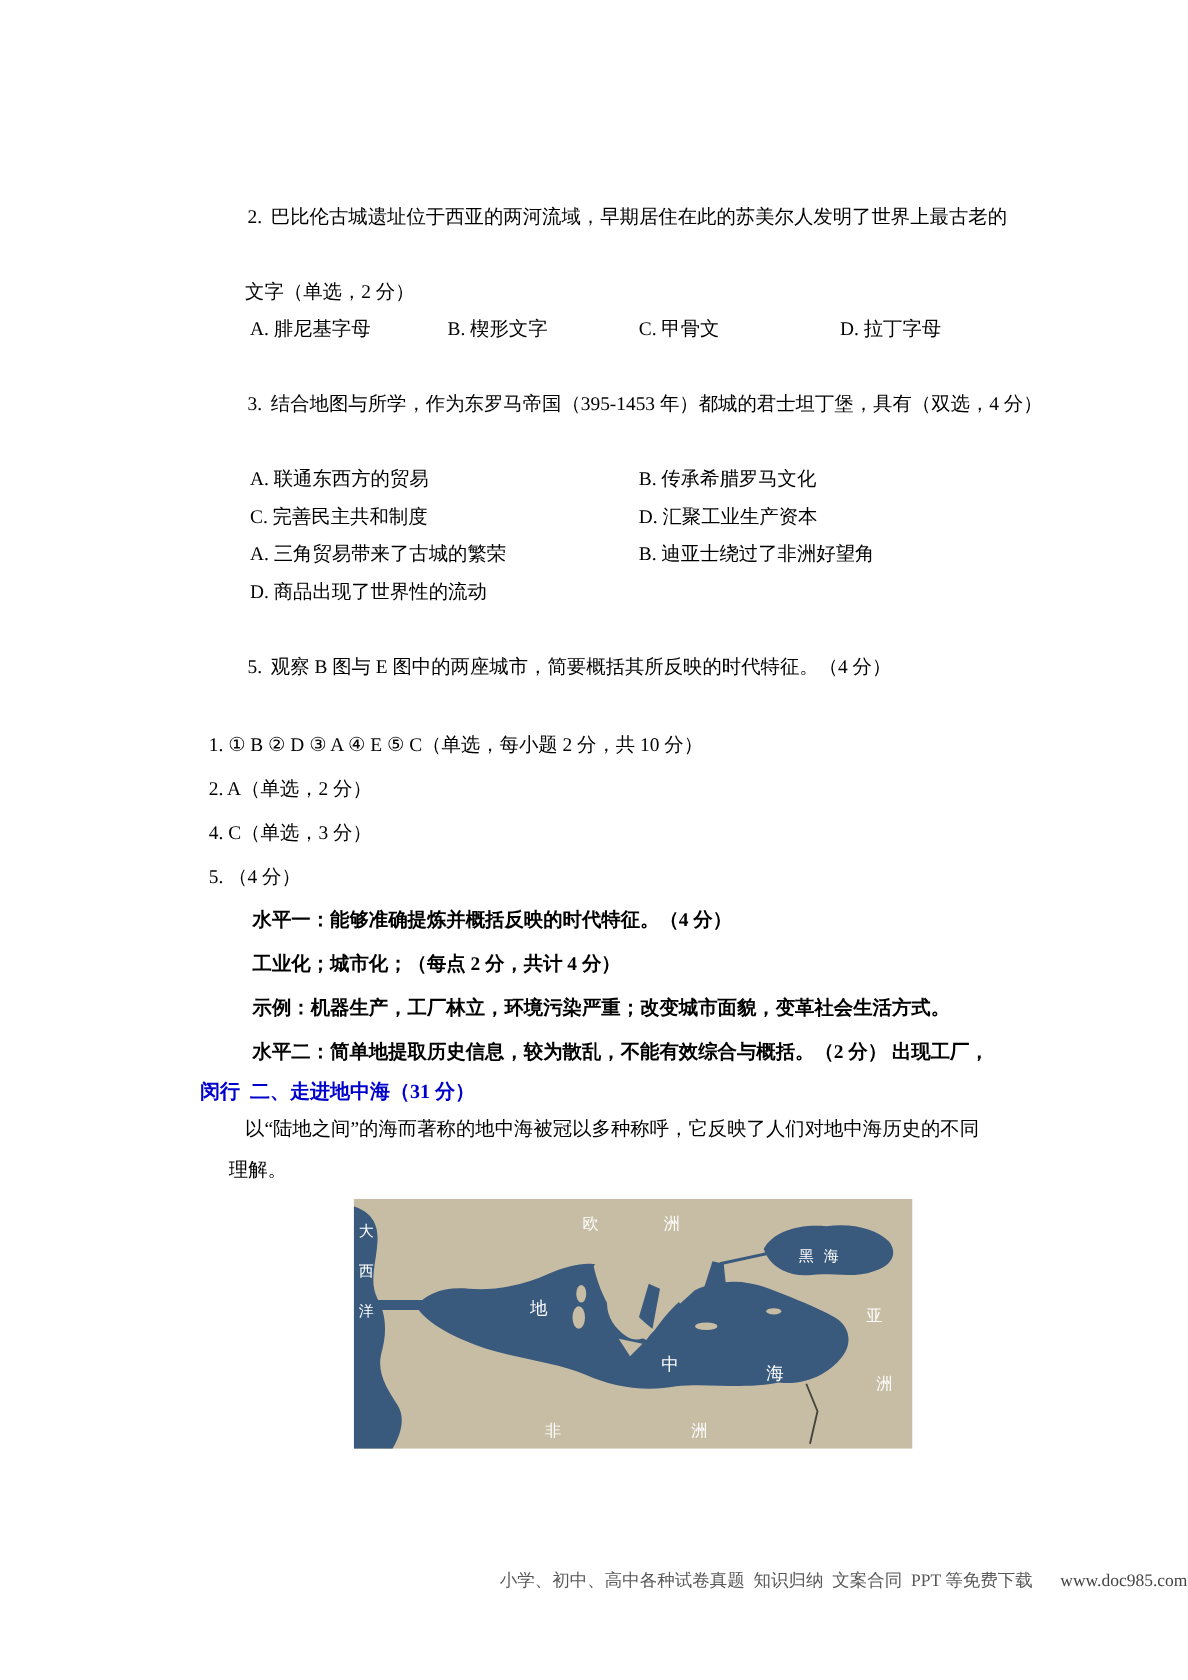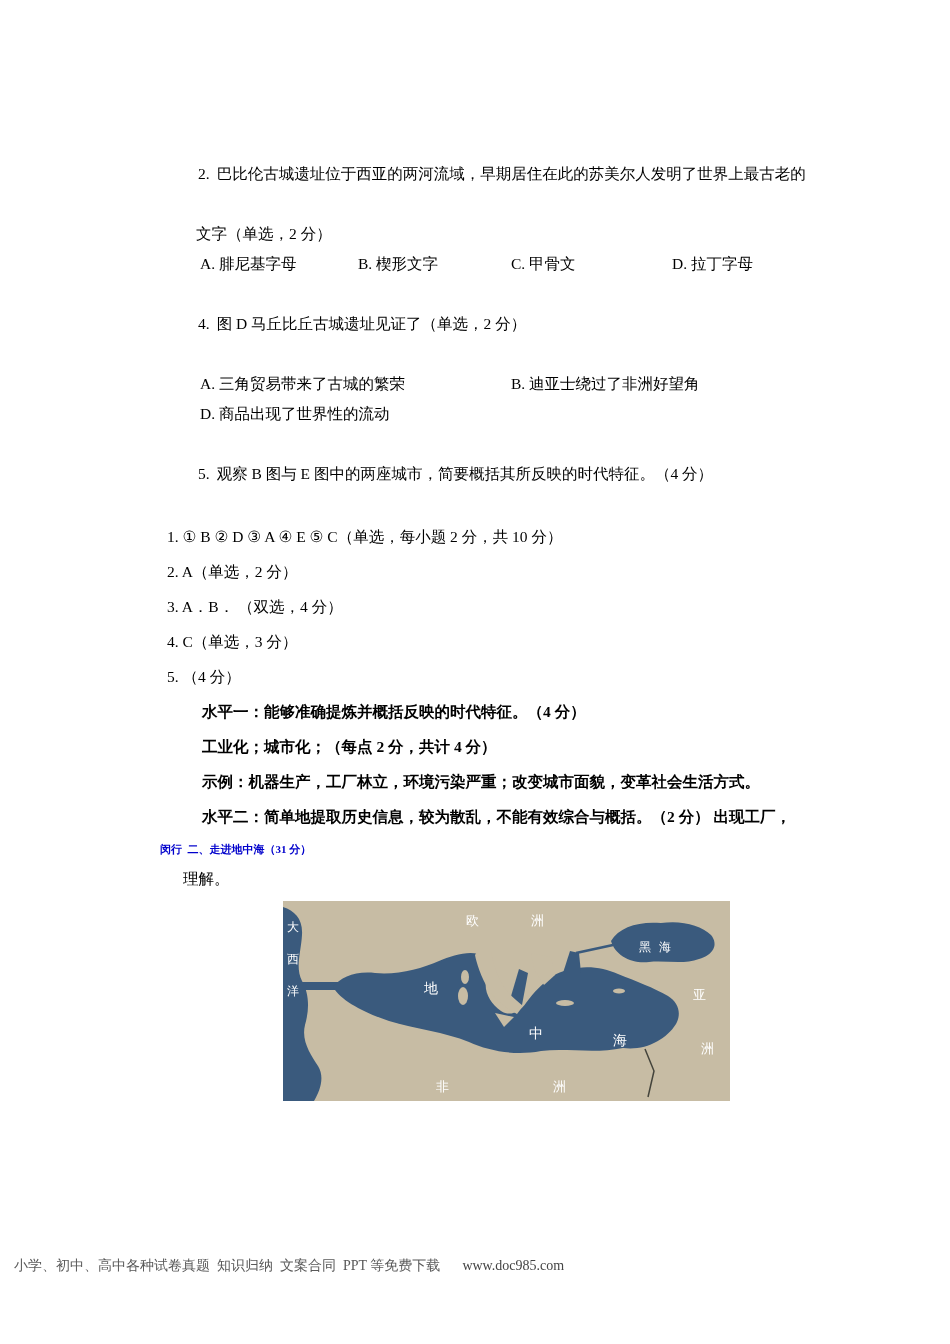--- a/index.html
+++ b/index.html
@@ -16,29 +16,29 @@
   .opts { display:flex; line-height:30px; padding-left:33px; white-space:pre; }
   .opts-4 span:nth-child(1){ width:158px; }
   .opts-4 span:nth-child(2){ width:153px; }
   .opts-4 span:nth-child(3){ width:161px;font-family:Liberation Serif, serif; }
   .opts-2 span:nth-child(1){ width:311px; }
   .ans { line-height:35px; white-space:pre; }
   .rub { line-height:35px; padding-left:35px; white-space:pre;font-weight:bold; }
   .rub.noindent { padding-left:0; line-height:31px; }
   .sec-head {
     margin-left:-27px; margin-top:2px; line-height:26px;
-    color:#0000cc; font-weight:bold; font-size:11px; white-space:pre;padding-left:20px;
+    color:#0000cc; font-weight:bold; font-size:16px; white-space:pre;padding-left:20px;
   }
   .intro1 { padding-left:29px; line-height:33px; white-space:pre; }
   .intro2 { line-height:33px; white-space:pre;margin-left:16px; }
   .map-wrap { margin-left:116px; margin-top:6px; width:447px; height:200px; }
   .map-wrap svg { display:block; }
   .map-label text { fill:#ffffff; font-family:"Liberation Sans","DejaVu Sans",sans-serif; }
   .footer {
-    position:absolute; left:0; top:1236px; width:100%; text-align:left;
+    position:absolute; left:0; top:1236px; width:100%; text-align:right;
     font-size:14px; color:#595959; line-height:20px; white-space:pre;
   }
   .footer a { color:#444444; text-decoration:none; margin-left:22px; }
 </style>
 </head>
 <body>
 
 <div class="page">
   <div class="content">
 
@@ -48,58 +48,68 @@
       </div>
       <div class="q-line q-cont">文字（单选，2 分）</div>
       <div class="opts opts-4">
         <span>A. 腓尼基字母</span>
         <span>B. 楔形文字</span>
         <span>C. 甲骨文</span>
         <span>D. 拉丁字母</span>
       </div>
     </div>
 
+    <div>
+      <div class="q-line">
+        <span class="qnum">3.</span><span>结合地图与所学，作为东罗马帝国（395-1453 年）都城的君士坦丁堡，具有（双选，4 分）</span>
+      </div>
+      <div class="opts opts-2">
+        <span>A. 联通东西方的贸易</span>
+        <span>B. 传承希腊罗马文化</span>
+      </div>
+      <div class="opts opts-2">
+        <span>C. 完善民主共和制度</span>
+        <span>D. 汇聚工业生产资本</span>
+      </div>
+    </div>
 
     <div>
-      <div class="q-line">
-        <span class="qnum">4.</span><span>图 D 马丘比丘古城遗址见证了（单选，2 分）</span>
-      </div>
       <div class="opts opts-2">
         <span>A. 三角贸易带来了古城的繁荣</span>
         <span>B. 迪亚士绕过了非洲好望角</span>
       </div>
       <div class="opts opts-2">
         <span>D. 商品出现了世界性的流动</span>
       </div>
     </div>
 
     <div>
       <div class="q-line">
         <span class="qnum">5.</span><span>观察 B 图与 E 图中的两座城市，简要概括其所反映的时代特征。（4 分）</span>
       </div>
     </div>
 
     <div>
       <div class="ans">1. ① B ② D ③ A ④ E ⑤ C（单选，每小题 2 分，共 10 分）</div>
       <div class="ans">2. A（单选，2 分）</div>
-      <div class="ans">3. A．B． （双选，4 分）</div>
       <div class="ans">4. C（单选，3 分）</div>
       <div class="ans">5. （4 分）</div>
     </div>
 
     <div>
       <div class="rub">水平一：能够准确提炼并概括反映的时代特征。（4 分）</div>
       <div class="rub">工业化；城市化；（每点 2 分，共计 4 分）</div>
       <div class="rub">示例：机器生产，工厂林立，环境污染严重；改变城市面貌，变革社会生活方式。</div>
       <div class="rub">水平二：简单地提取历史信息，较为散乱，不能有效综合与概括。（2 分） 出现工厂，</div>
     </div>
 
     <div class="sec-head">闵行  二、走进地中海（31 分）</div>
 
     <div>
+      <div class="intro1">以“陆地之间”的海而著称的地中海被冠以多种称呼，它反映了人们对地中海历史的不同</div>
       <div class="intro2">理解。</div>
     </div>
 
     <div class="map-wrap">
       <svg viewBox="0 0 447 200" width="447" height="200">
         <rect x="0" y="0" width="447" height="200" fill="#c7bca4"></rect>
         <path d="M0,6 C12,10 20,18 19,34 C18,52 12,66 19,80 C27,94 26,110 22,124 C18,140 28,154 35,165 C42,176 37,190 31,200 L0,200 Z" fill="#3a5a7d"></path>
         <path d="M16,81 L56,81 L56,89 L16,89 Z" fill="#3a5a7d"></path>
         <path d="M50,86 C58,76 72,70 92,72 C115,74 138,68 156,60 C168,55 184,50 195,53 C204,57 206,68 203,80 C201,92 208,103 218,110 C227,116 237,111 243,102 C251,91 259,83 267,77 C275,71 285,68 295,67 C309,65 323,68 335,73 C353,80 371,87 385,95 C395,101 399,112 393,123 C383,139 362,150 340,147 C312,153 284,147 258,150 C232,155 206,150 186,141 C162,131 132,128 106,120 C82,112 58,100 50,86 Z" fill="#3a5a7d"></path>
         <path d="M226,102 L236,68 L245,72 L239,104 Z" fill="#3a5a7d"></path>

